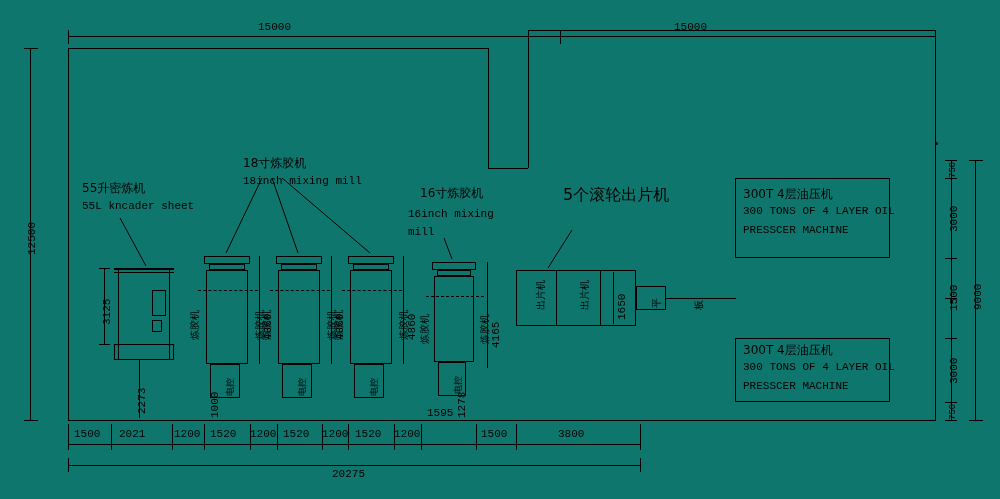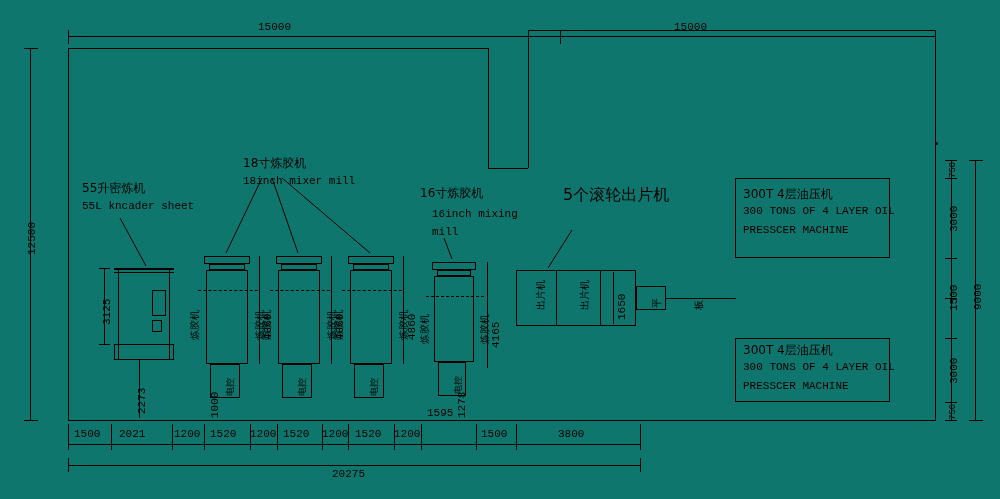--- a/index.html
+++ b/index.html
@@ -164,24 +164,24 @@
   <svg style="position:absolute;left:0;top:0;width:1000px;height:499px;pointer-events:none;">
     <line x1="120" y1="218" x2="146" y2="266" stroke="#000" stroke-width="1"></line>
     <line x1="262" y1="178" x2="226" y2="253" stroke="#000" stroke-width="1"></line>
     <line x1="272" y1="178" x2="298" y2="253" stroke="#000" stroke-width="1"></line>
     <line x1="282" y1="178" x2="370" y2="253" stroke="#000" stroke-width="1"></line>
     <line x1="444" y1="238" x2="452" y2="259" stroke="#000" stroke-width="1"></line>
     <line x1="572" y1="230" x2="548" y2="268" stroke="#000" stroke-width="1"></line>
   </svg>
 
   <div class="txt cn lbl" style="left:243px;top:155px;font-size:12px;">18寸炼胶机</div>
-  <div class="txt mono lbl" style="left:243px;top:175px;">18inch mixer mill</div>
+  <div class="txt mono lbl" style="left:243px;top:175px;">18inch mixing mill</div>
 
   <div class="txt cn lbl" style="left:420px;top:185px;font-size:12px;">16寸炼胶机</div>
-  <div class="txt mono lbl" style="left:432px;top:205px;line-height:18px;">16inch mixing
+  <div class="txt mono lbl" style="left:408px;top:205px;line-height:18px;">16inch mixing
 mill</div>
 
   <div class="txt cn lbl" style="left:563px;top:185px;font-size:16px;">5个滚轮出片机</div>
 
   <div class="ln h" style="left:68px;top:424px;width:0;"></div>
 
   <div class="ln h" style="left:68px;top:444px;width:572px;"></div>
   <div class="ln v" style="left:68px;top:424px;height:26px;"></div>
   <div class="ln v" style="left:111px;top:424px;height:26px;"></div>
   <div class="ln v" style="left:172px;top:424px;height:26px;"></div>

